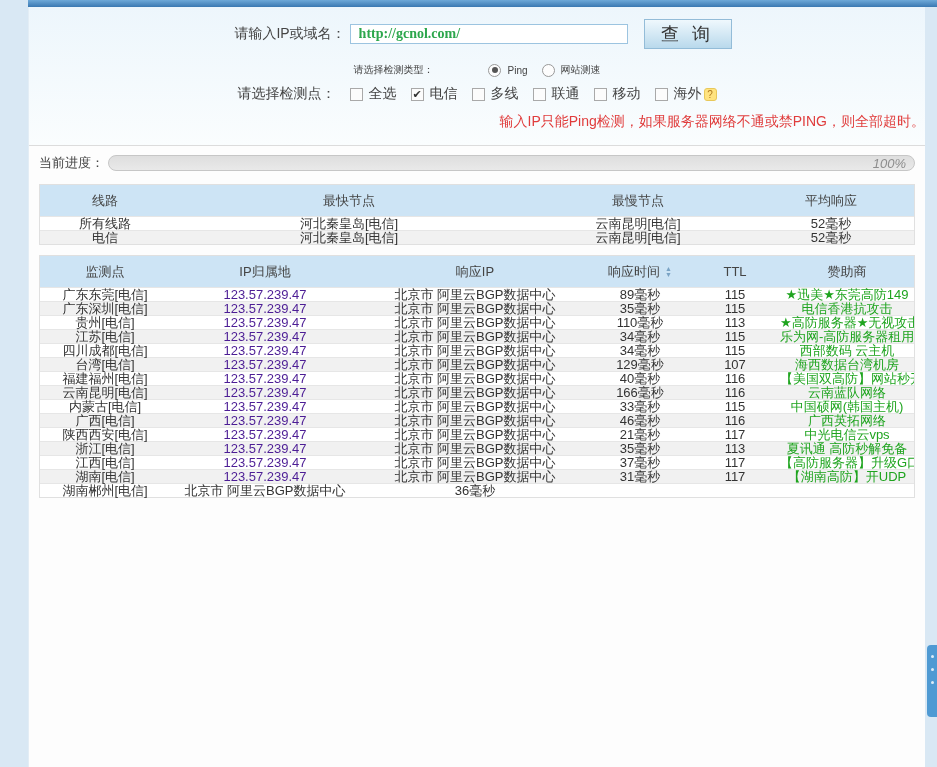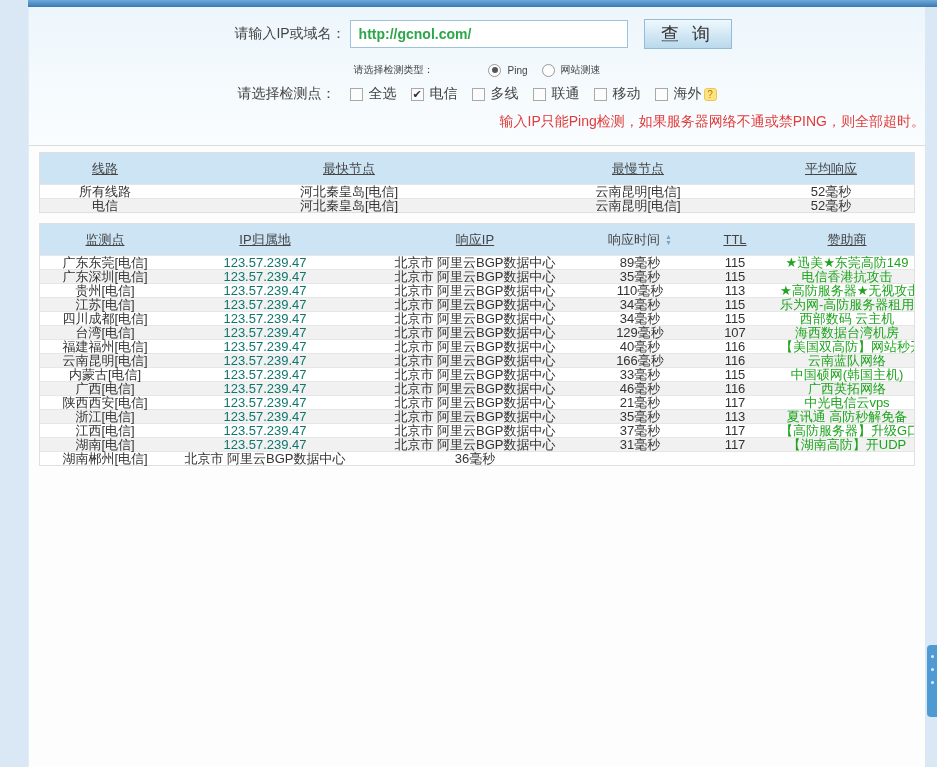--- a/index.html
+++ b/index.html
@@ -22,25 +22,25 @@
   
   .form-section {
     background: linear-gradient(#edf6fc, #fafdfe);
     padding-top: 12px;
     border-bottom: 1px solid #dcdcdc;
   }
   .form-row { display: flex; align-items: center; justify-content: center; }
   .row-query { margin-bottom: 14px; padding-left: 12px; }
   .row-query .lbl { font-size: 14px; color: #444; }
   .ip-input {
-    width: 278px; height: 28px; margin-left: 4px;
+    width: 278px; height: 20px; margin-left: 4px;
     border: 1px solid #9cc4e0; background: #fff;
     font-size: 14px; font-weight: bold; color: #2ca64c;
     padding: 0 8px; outline: none;
-    font-family: Liberation Sans, sans-serif;
+    font-family: Liberation Serif, serif;
   }
   .query-btn {
     margin-left: 16px; width: 88px; height: 30px;
     background: linear-gradient(#eff8fd, #b9d9ec);
     border: 1px solid #93bcd8;
     font-size: 18px; color: #333; letter-spacing: 4px;
     cursor: pointer;
     font-family: "Liberation Sans", "DejaVu Sans", sans-serif;
   }
   .row-type { margin-bottom: 8px; font-size: 10px; color: #444; gap: 41px; }
@@ -83,31 +83,31 @@
     display: flex; align-items: center; justify-content: flex-end;
     padding-right: 8px;
   }
   .progress-value { font-size: 13px; font-style: italic; color: #8d8d8d; }
   
   .tbl { margin: 6px 10px 10px 10px; border: 1px solid #e0e0e0; background: #fff; }
   .tbl-header {
     display: grid; align-items: center; height: 31px;
     background: #cde4f5; color: #444; font-size: 13px;
   }
-  .tbl-header > div { text-align: center; text-decoration: underline; }
+  .tbl-header > div { text-align: center; }
   .tbl-row {
     display: grid; align-items: center; height: 14px;
     font-size: 13px; color: #333;
     border-top: 1px solid #e6e6e6;
   }
   .tbl-row > div { text-align: center; white-space: nowrap; overflow: hidden; }
   .tbl-row.alt { background: #f1f1f1; }
   .summary-grid { grid-template-columns: 130px 358px 220px auto; }
   .result-grid  { grid-template-columns: 130px 190px 230px 100px 90px auto; }
-  .ip-cell { color: #0f766e; }
+  .ip-cell { color: #4c1d95; }
   .sponsor-link { color: #1ea41e; text-decoration: none; cursor: pointer; }
   .sort-wrap { display: inline-flex; align-items: center; gap: 5px; cursor: pointer; }
   .sort-icon { display: inline-flex; flex-direction: column; line-height: 5px; }
   .sort-icon span { font-size: 7px; color: #7aa3c4; height: 6px; }
   
   .side-widget {
     position: absolute; right: 0; top: 645px; width: 10px; height: 72px;
     background: #4f9ad3; border-radius: 4px 0 0 4px; cursor: pointer;
   }
   .side-widget i {
@@ -172,20 +172,26 @@
             <span class="checkbox"></span>
             <span>海外</span>
             <span class="help-icon">?</span>
           </span>
         </span>
     </div>
 
     <div class="warning">输入IP只能Ping检测，如果服务器网络不通或禁PING，则全部超时。</div>
   </div>
 
+  <div class="progress-row">
+    <span class="progress-label">当前进度：</span>
+    <div class="progress-track">
+      <span class="progress-value">100%</span>
+    </div>
+  </div>
 
   <div class="tbl">
     <div class="tbl-header summary-grid" id="summary-head">
         <div>线路</div>
         <div>最快节点</div>
         <div>最慢节点</div>
         <div>平均响应</div>
       </div>
     <div id="summary-body">
         <div class="tbl-row summary-grid">

